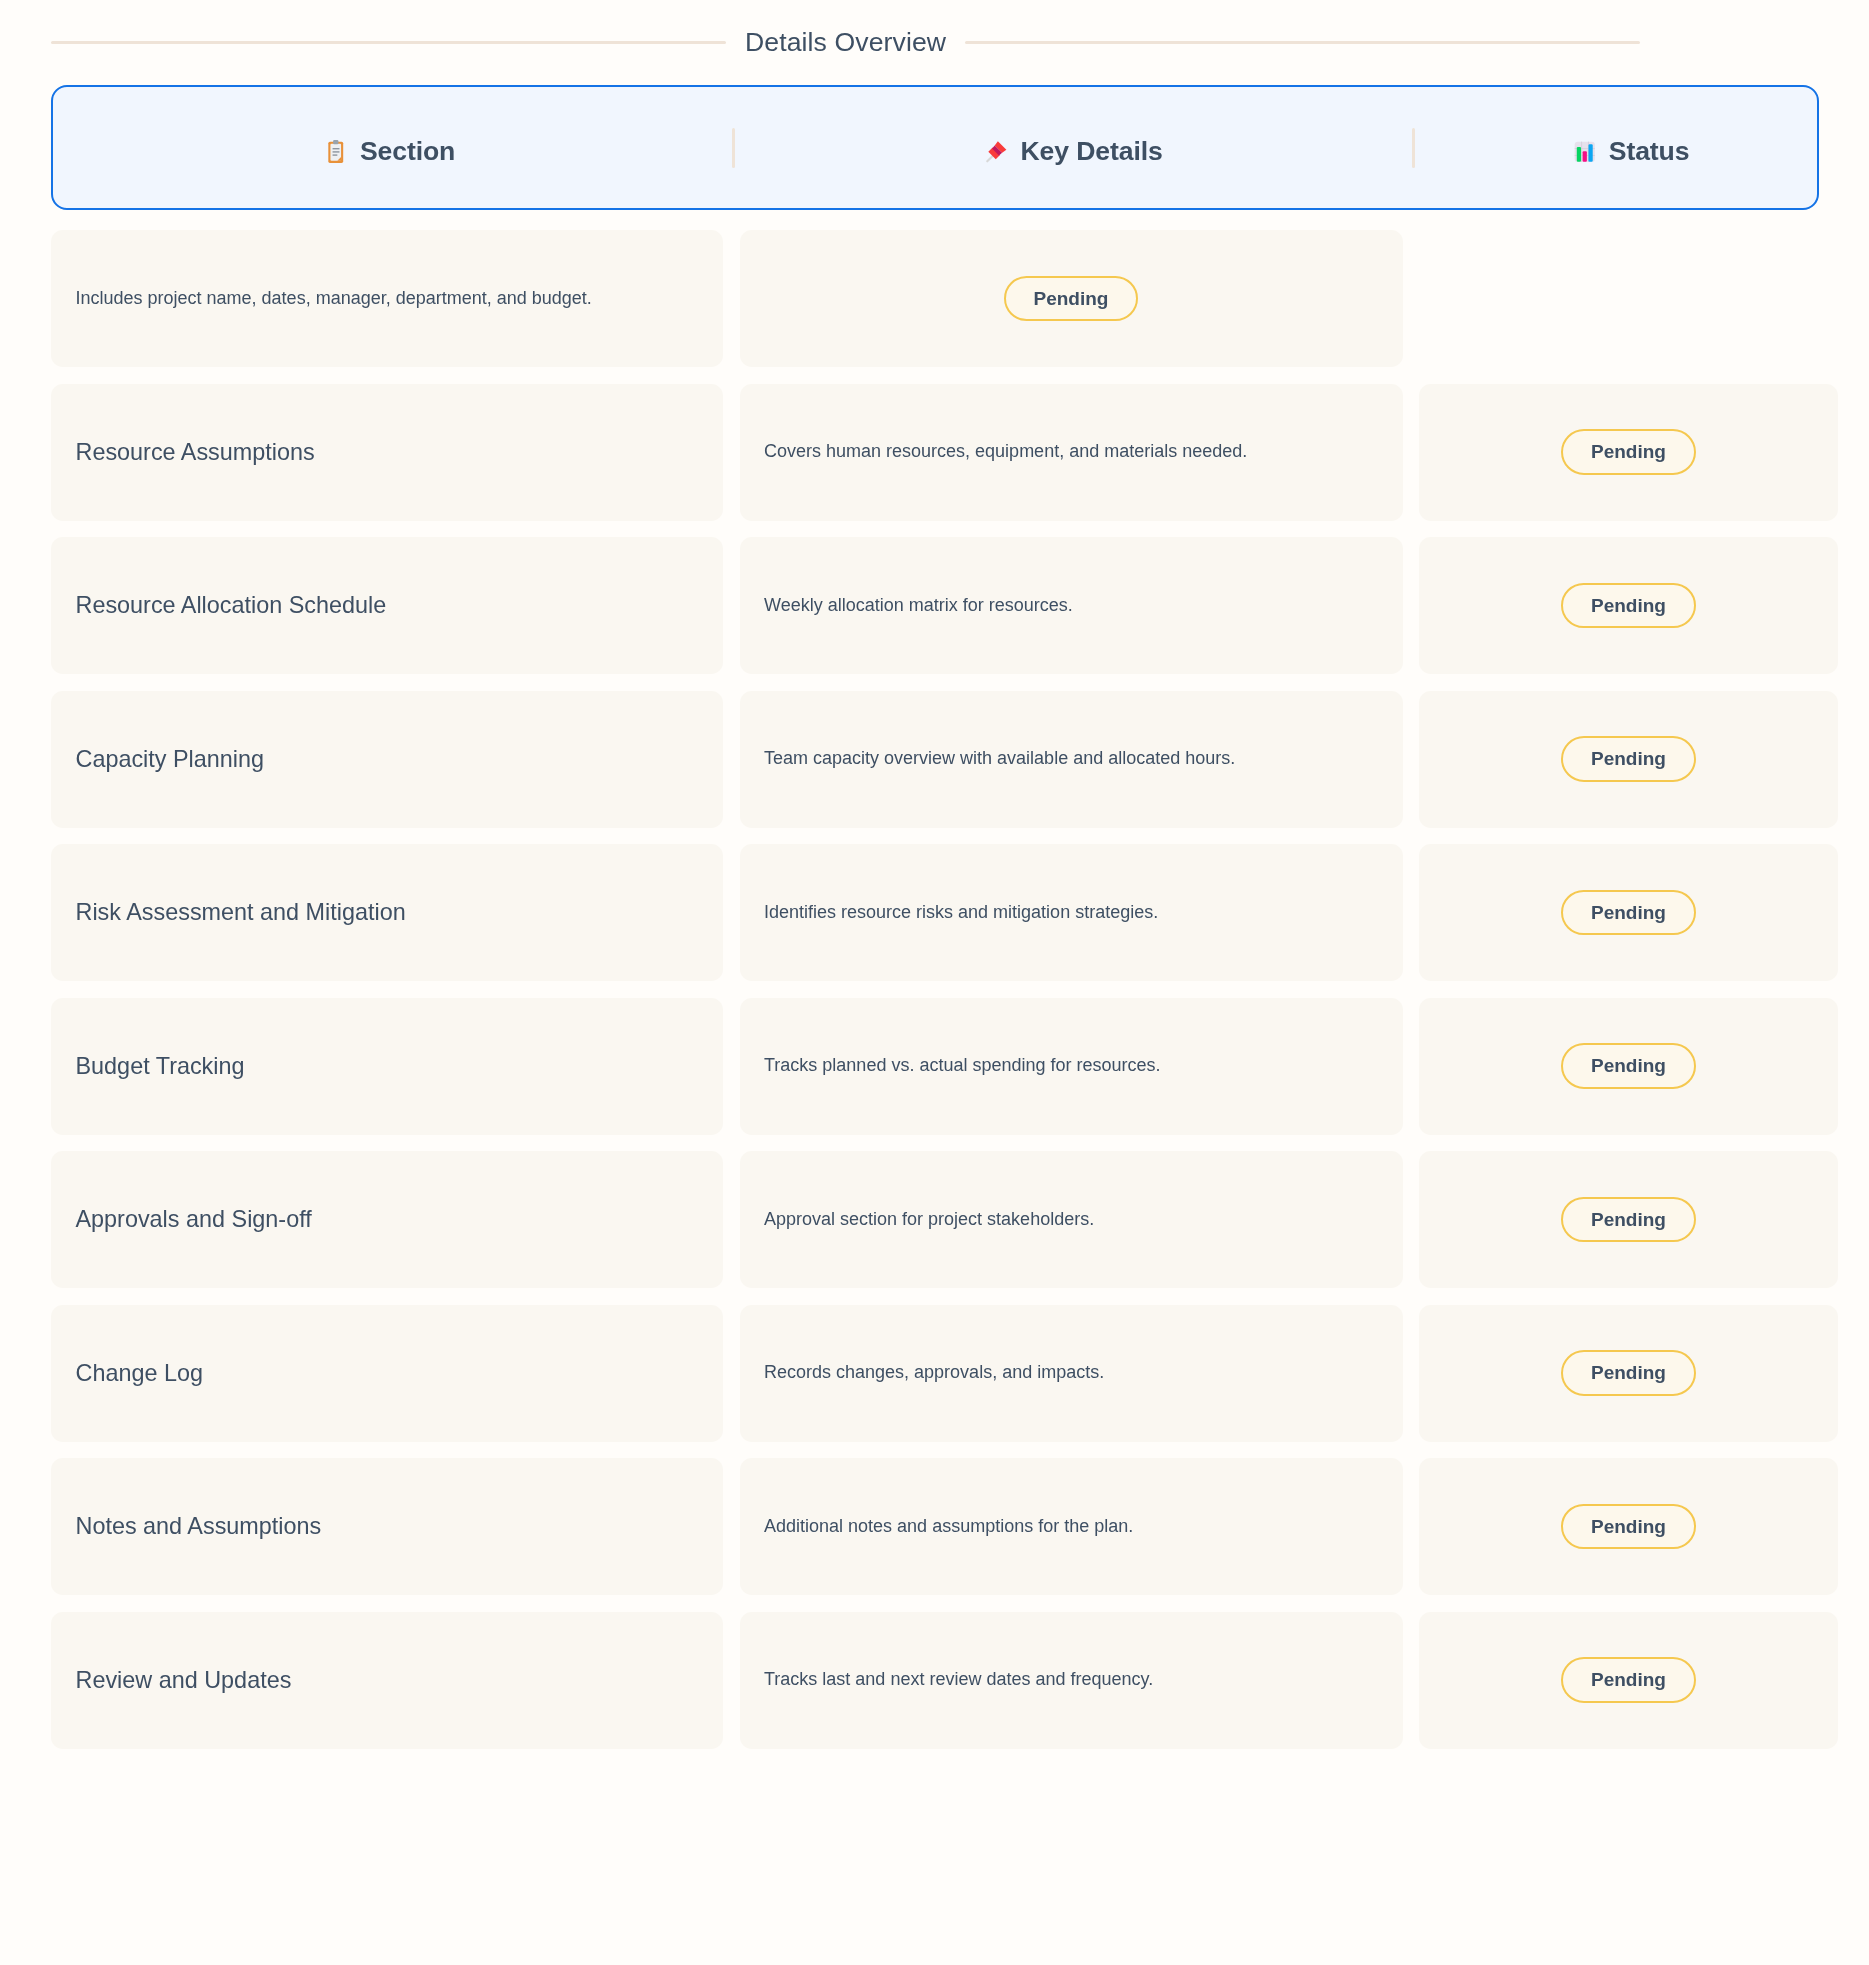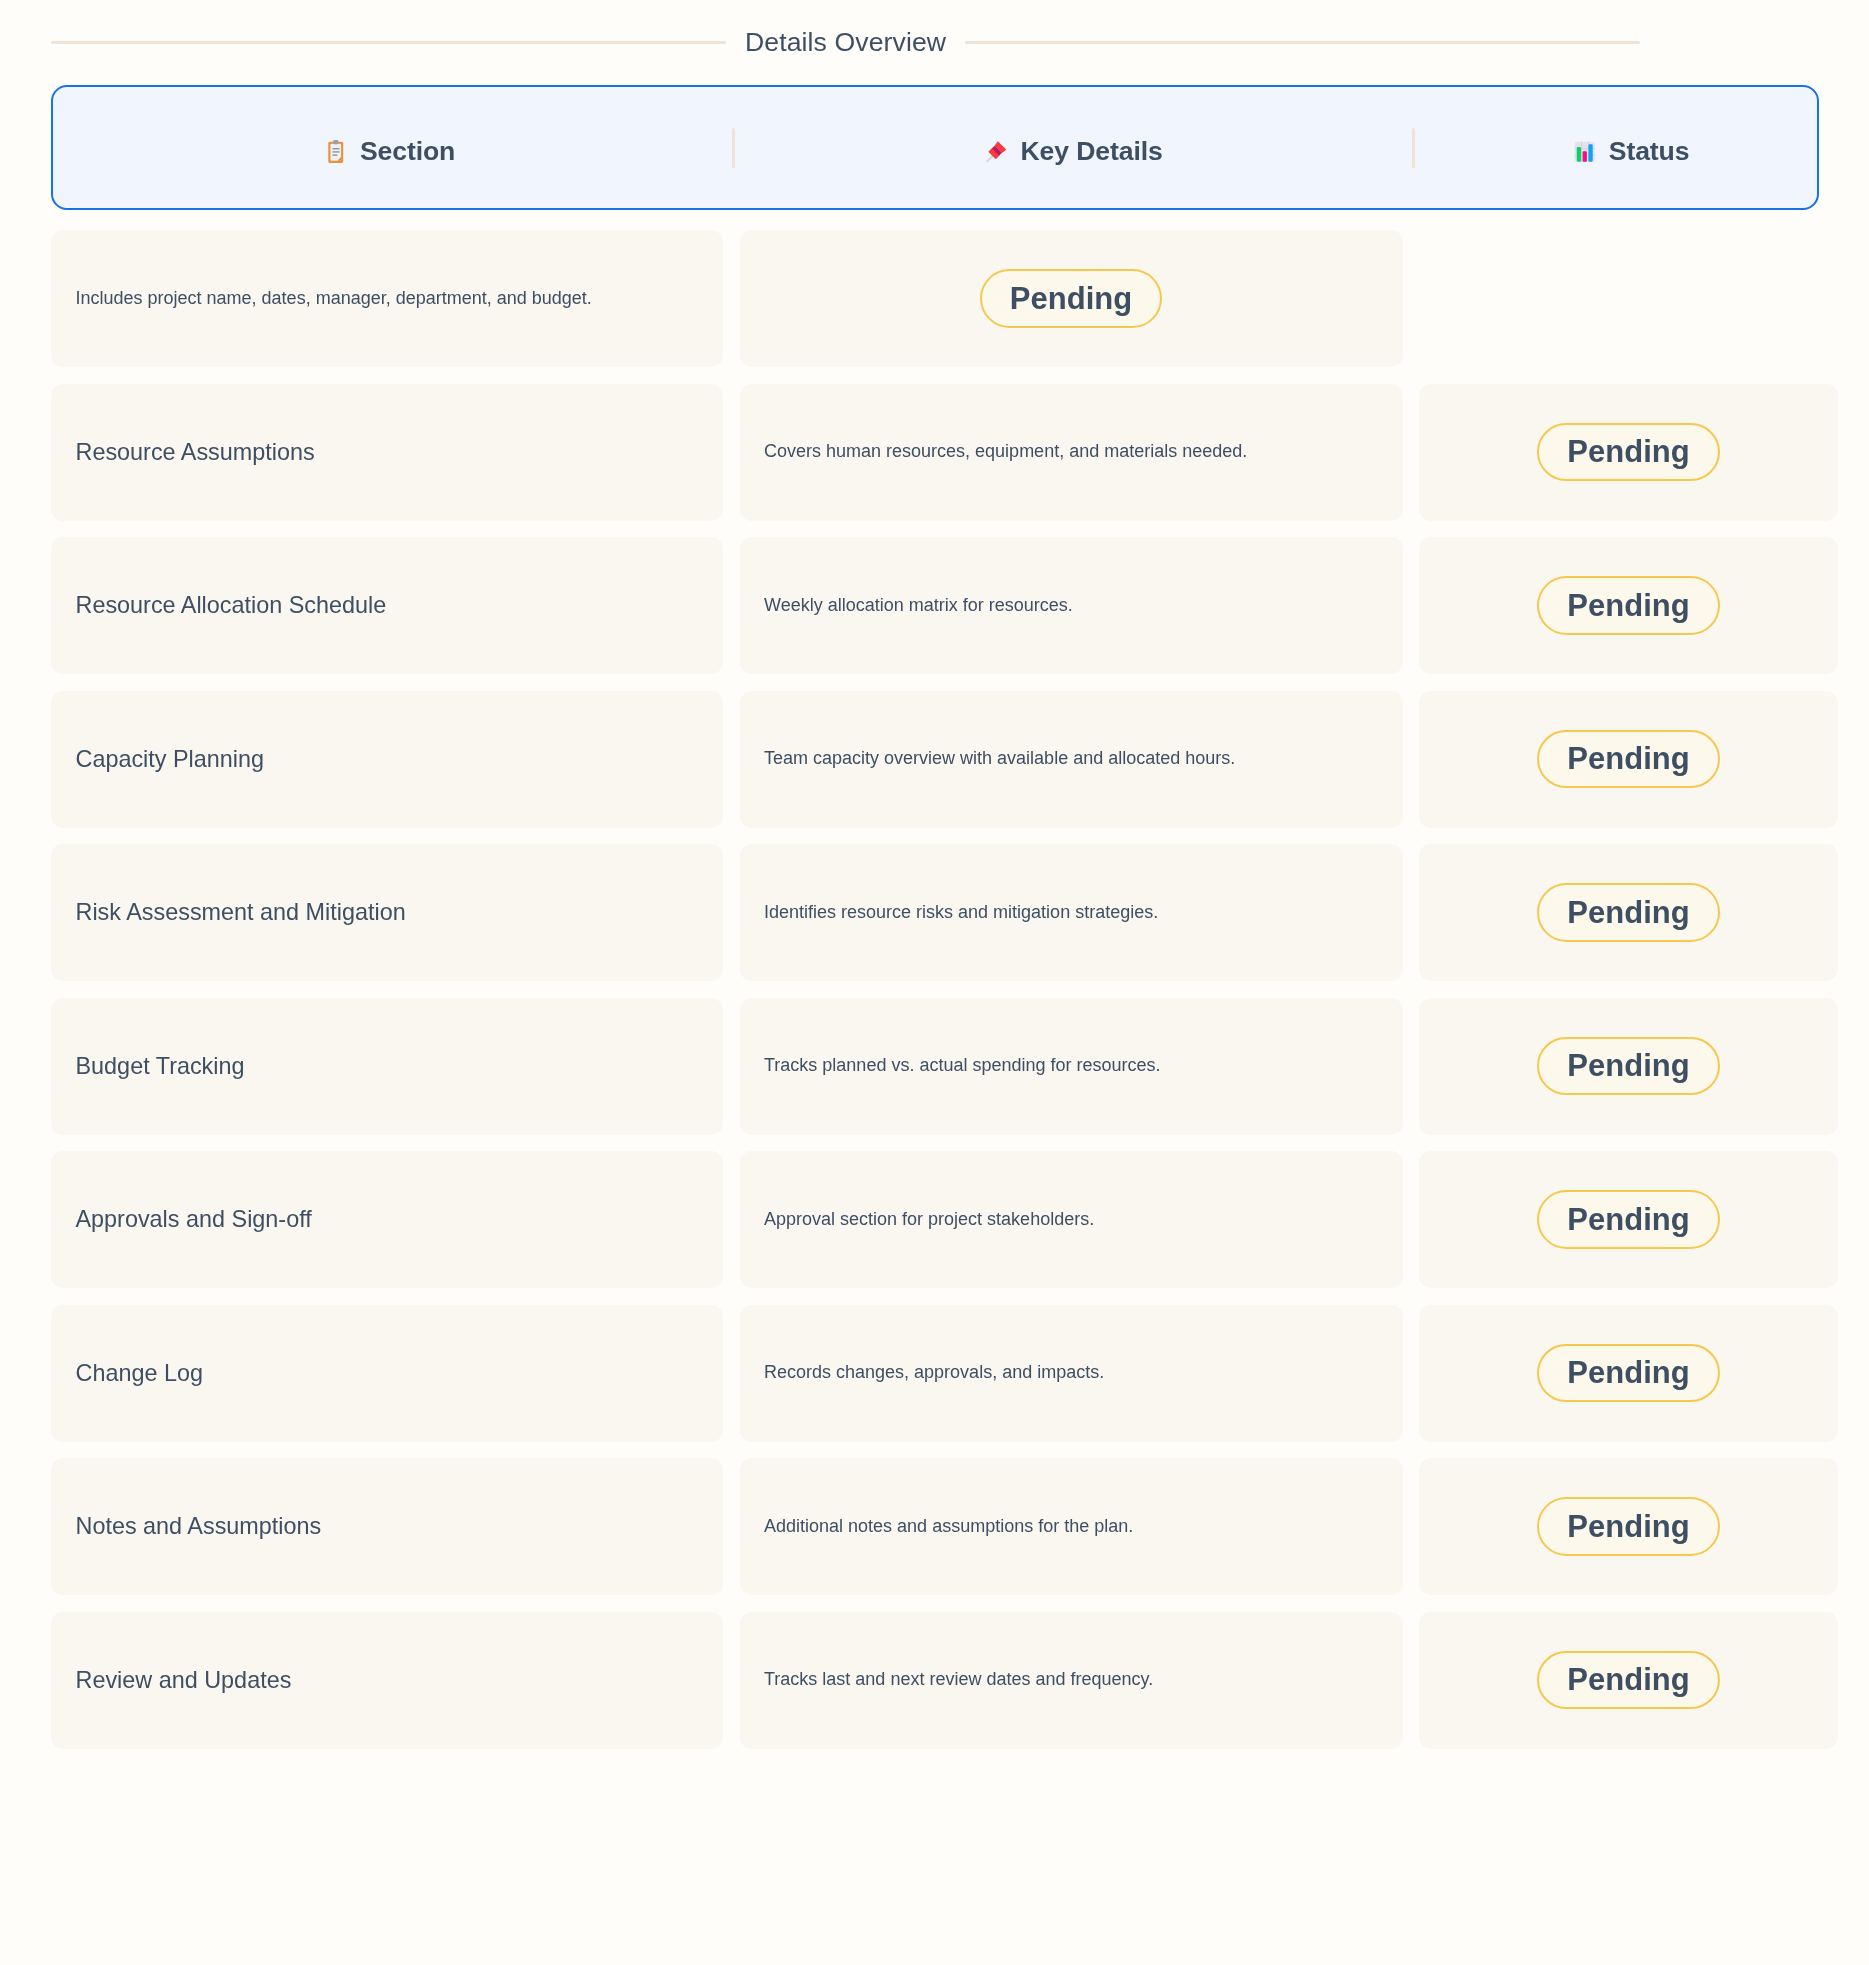--- a/index.html
+++ b/index.html
@@ -138,21 +138,21 @@
   }
 
   .badge {
     display: inline-flex;
     align-items: center;
     justify-content: center;
     background: #fdf8ec;
     border: 2.7px solid #f5c84f;
     border-radius: 531px;
     padding: 9.6px 28px;
-    font-size: 31px;
+    font-size: 19px;
     font-weight: 700;
     color: #3e4f63;
     white-space: nowrap;
     line-height: 1.15;
   }
 </style>
 </head>
 <body>
 
 <div class="page">

